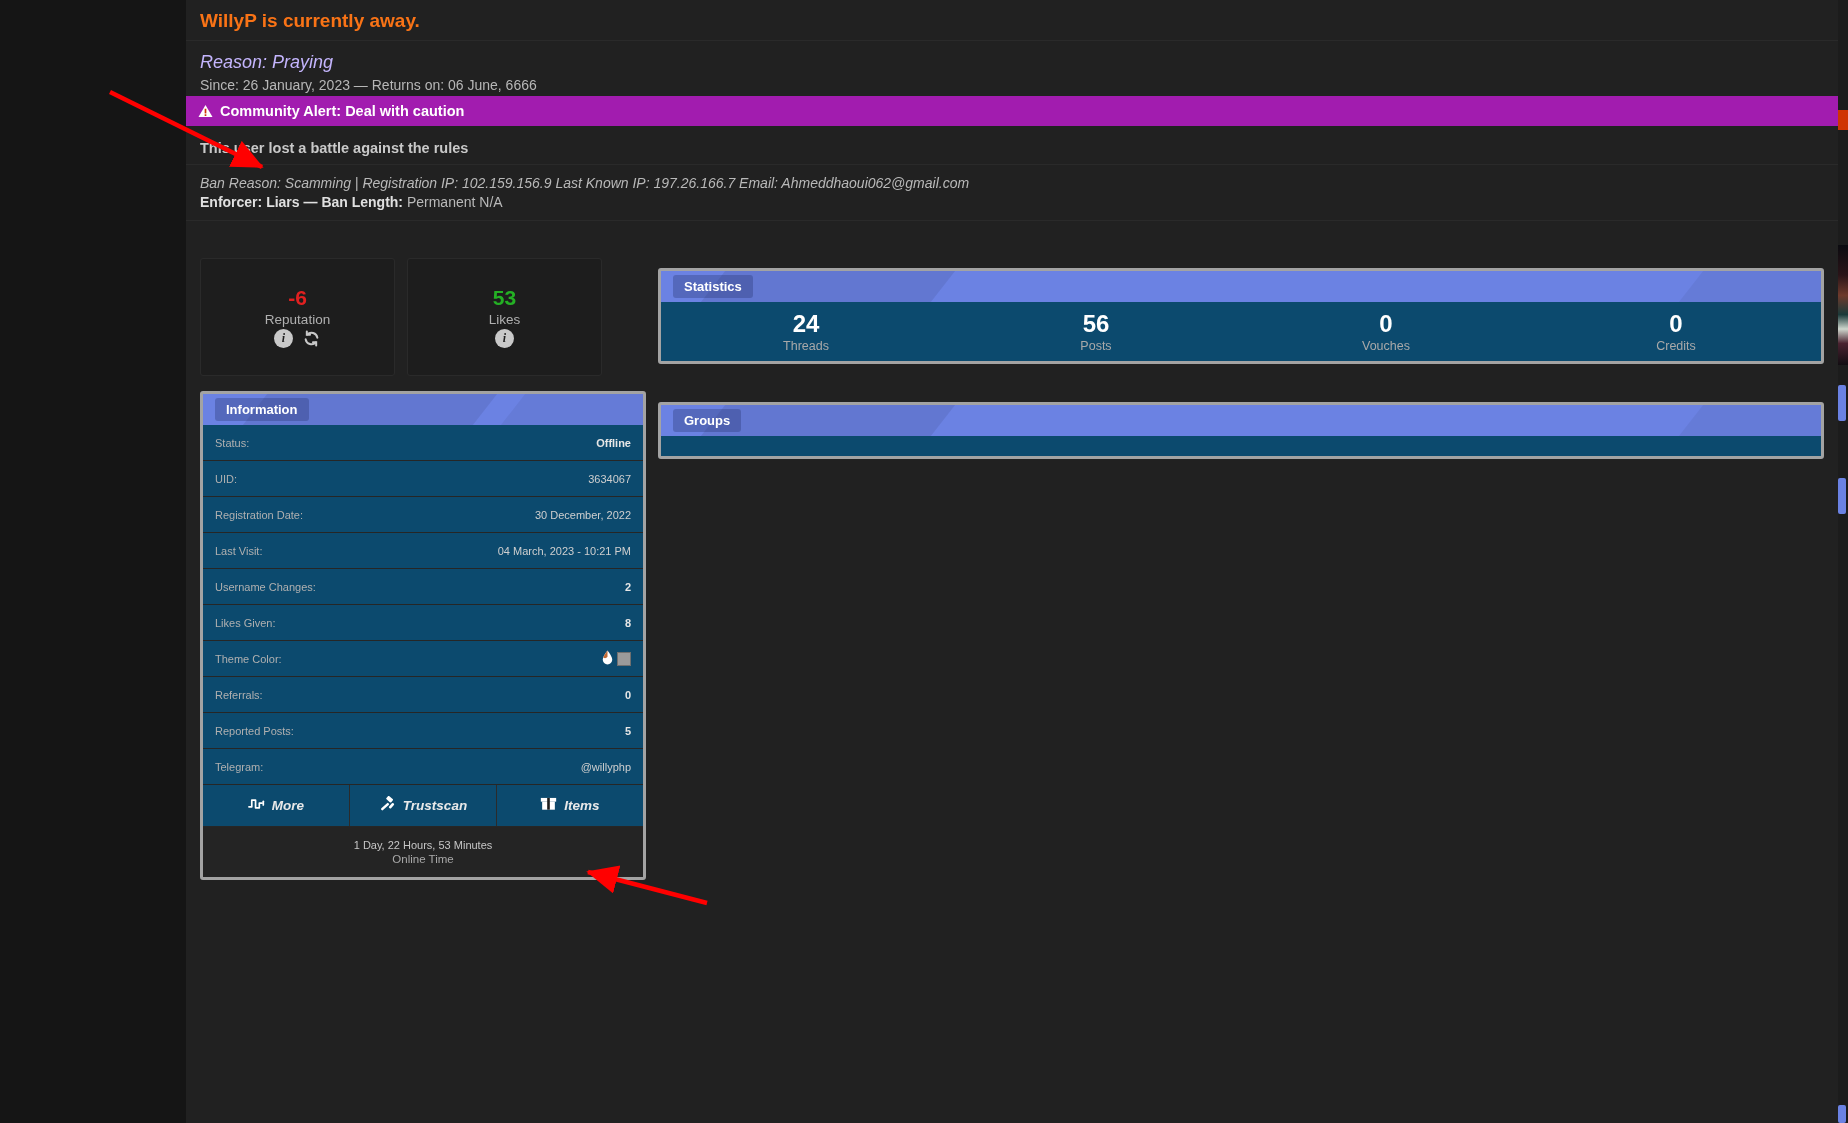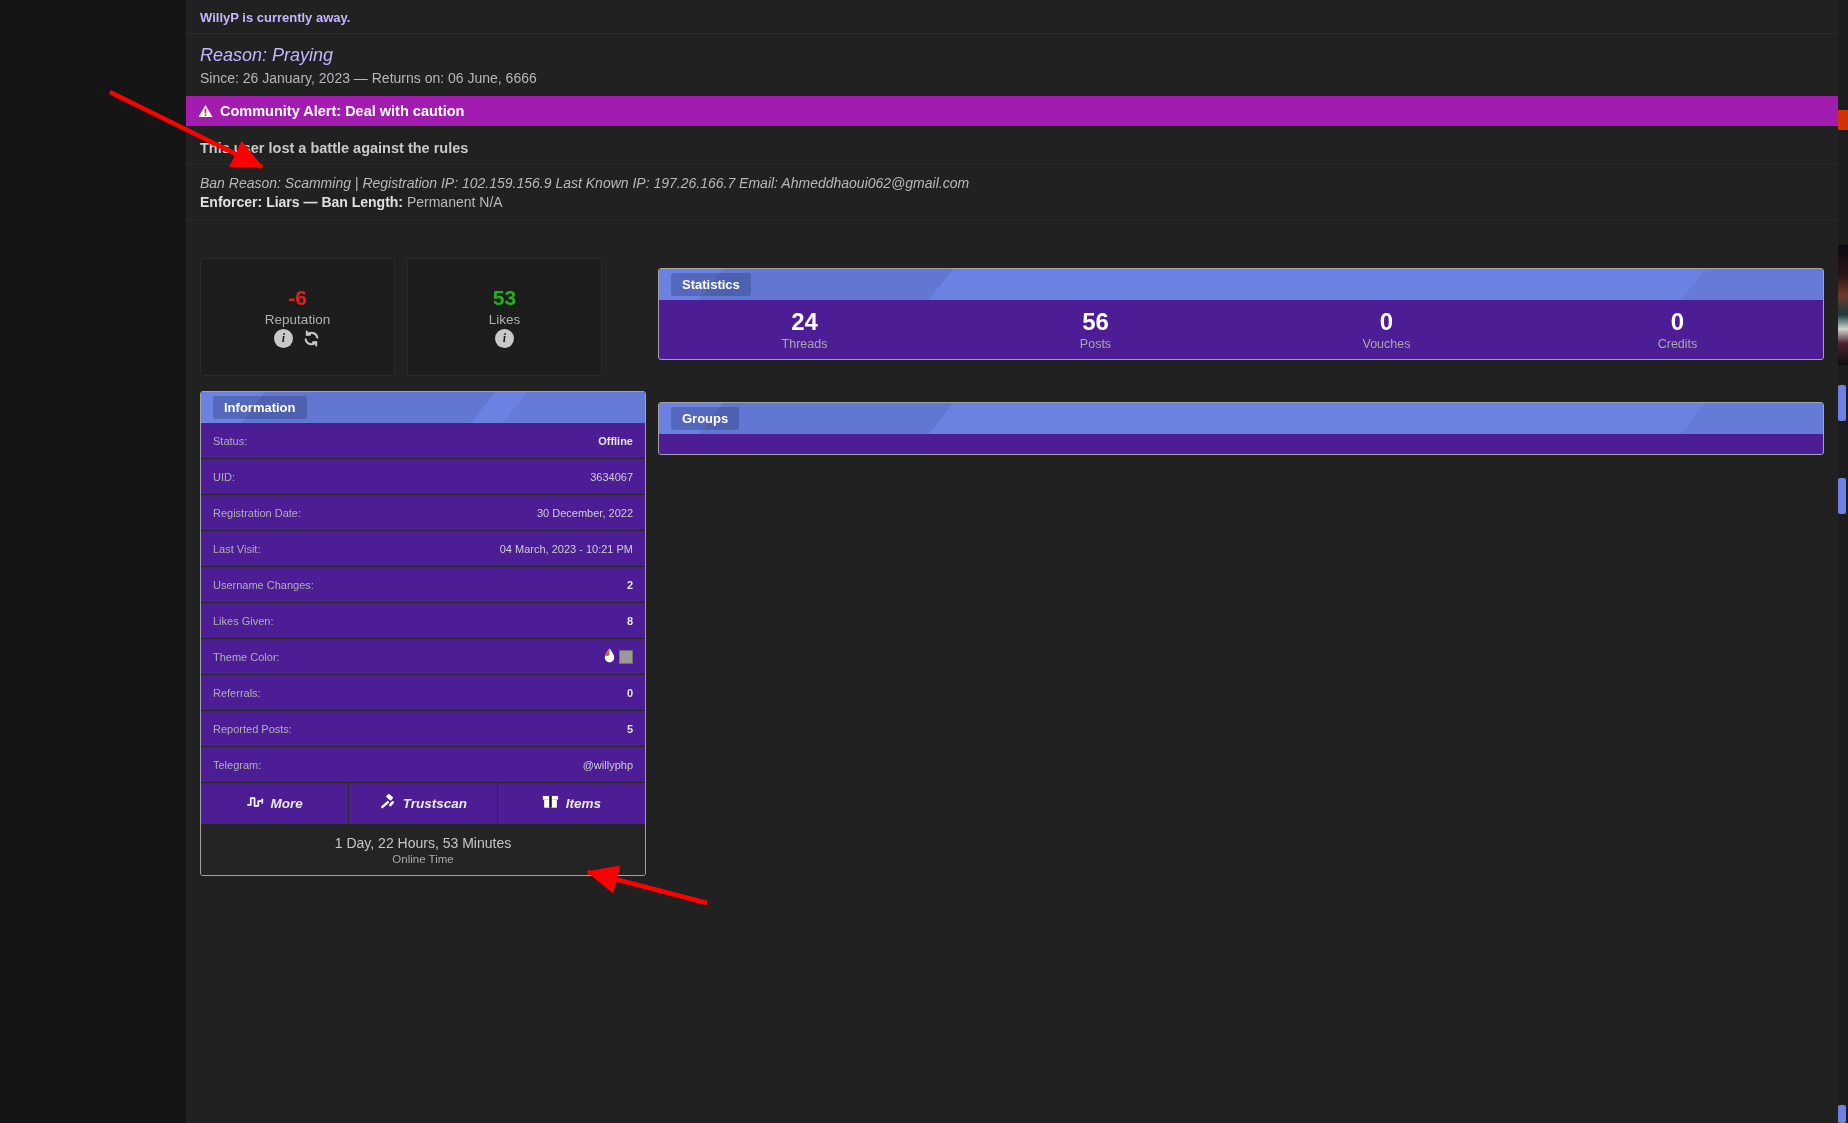--- a/index.html
+++ b/index.html
@@ -30,21 +30,21 @@
   .minimap .mm-alert { position:absolute; left:0; top:110px; width:10px; height:20px; background:#cf3303; }
   .minimap .mm-img { position:absolute; left:0; top:245px; width:10px; height:120px;
     background: linear-gradient(180deg,#0b0b10 0%,#2a1418 25%,#6e3a2c 42%,#1b3a3a 58%,#cfd6cd 70%,#4a2230 82%,#120d12 100%); }
   .minimap .mm-b1 { position:absolute; left:0; top:385px; width:8px; height:36px; background:#6b82e3; border-radius:2px;}
   .minimap .mm-b2 { position:absolute; left:0; top:478px; width:8px; height:36px; background:#6b82e3; border-radius:2px;}
   .minimap .mm-b3 { position:absolute; left:0; top:1105px; width:8px; height:18px; background:#6b82e3; border-radius:2px;}
 
   
   .away-block { position: absolute; left: 0; top: 0; width: 1652px; padding: 10px 0 0 0; }
   .away-title {
-    font-size: 13px; font-weight: bold; color: #c4b5fd;
+    font-size: 19px; font-weight: bold; color: #f97316;
     padding: 0 0 8px 14px;
   }
   .hr-faint { height: 1px; background: #2a2a2a; width: 100%; }
   .away-reason {
     font-style: italic; font-size: 18px; color: #c4b5fd;
     padding: 11px 0 0 14px;
   }
   .away-since { font-size: 14px; color: #b7b7b7; padding: 4px 0 12px 14px; }
 
   
@@ -75,21 +75,21 @@
   .cbtn {
     width: 19px; height: 19px; border-radius: 50%;
     display: inline-flex; align-items: center; justify-content: center;
     cursor: pointer;
   }
   .cbtn.info { background: #c9c9c9; color: #1d1d1d; font-size: 12px; font-weight: bold;
     font-family: "Liberation Serif", serif; font-style: italic; }
   .cbtn.refresh { color: #c9c9c9; }
 
   
-  .panel { background: #4c1d95; border: 1px solid #a3a3a3; border-radius: 3px; overflow: hidden; }
+  .panel { background: #0c4a6e; border: 3px solid #a3a3a3; border-radius: 3px; overflow: hidden; }
   .panel-head {
     height: 31px; background: #6b82e3; position: relative; display: flex; align-items: center;
     padding-left: 12px; overflow: hidden;
   }
   .panel-head::after {
     content: ""; position: absolute; left: 52px; top: 0; width: 230px; height: 31px;
     background: rgba(0,0,0,0.08); transform: skewX(-38deg); pointer-events: none;
   }
   .panel-head::before {
     content: ""; position: absolute; right: -20px; top: 0; width: 150px; height: 31px;
@@ -119,21 +119,21 @@
     flex: 1; display: flex; align-items: center; justify-content: center; gap: 7px;
     color: #e9e9e9; font-size: 13.5px; font-weight: bold; cursor: pointer;
     border-right: 1px solid #2b2b2b;
   }
   .btn-cell:last-child { border-right: none; }
 
   .online-foot {
     height: 50px; background: #242424; display: flex; flex-direction: column;
     align-items: center; justify-content: center; gap: 2px;
   }
-  .online-foot .t1 { font-size: 14px; color: #c6c6c6; }
+  .online-foot .t1 { font-size: 11px; color: #c6c6c6; }
   .online-foot .t2 { font-size: 11.5px; color: #a8a8a8; }
 
   
   .stats-panel { position: absolute; left: 472px; top: 268px; width: 1166px; }
   .stats-body { display: flex; height: 59px; align-items: center; }
   .stat-col { flex: 1; text-align: center; }
   .stat-col .num { font-size: 24px; font-weight: bold; color: #ffffff; line-height: 1.15; }
   .stat-col .cap { font-size: 12.5px; color: #a9a9a9; margin-top: 1px; }
 
   .groups-panel { position: absolute; left: 472px; top: 402px; width: 1166px; }

